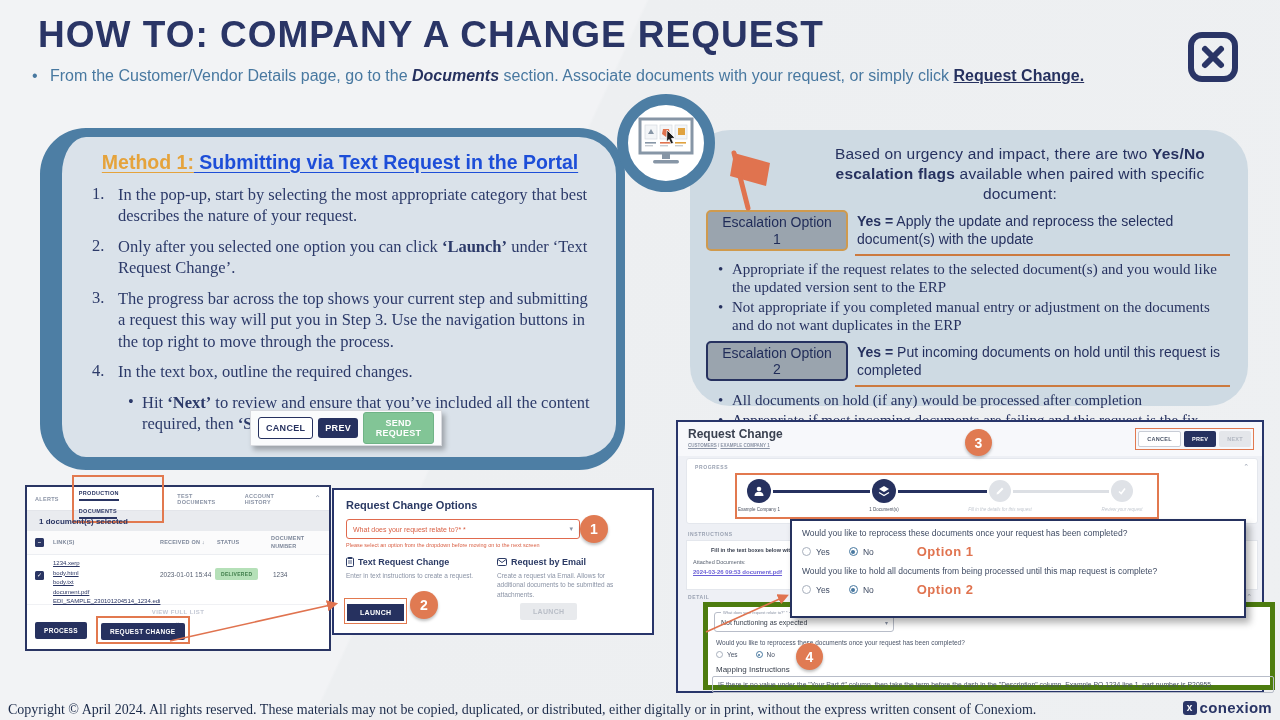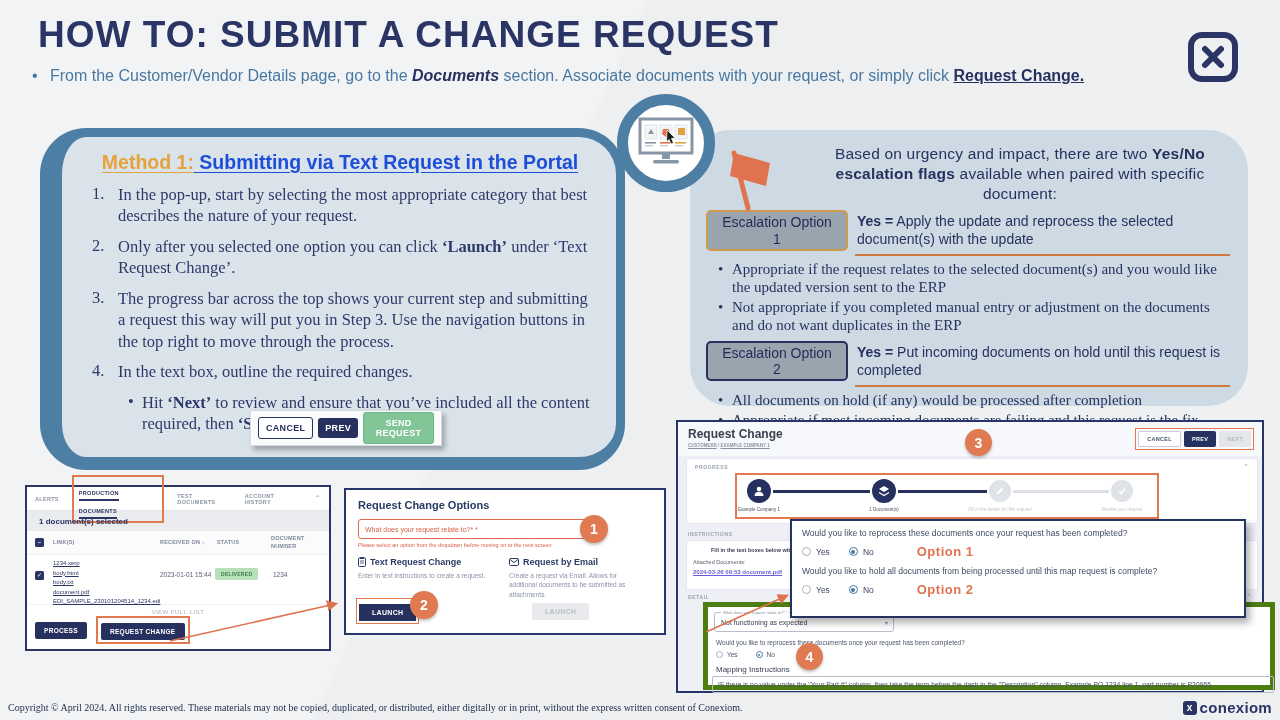--- a/index.html
+++ b/index.html
@@ -71,21 +71,21 @@
   .row-links div { color:#2a3563; text-decoration:underline; }
   .row-received { left:133px; top:16px; font-size:6.5px; color:#555e70; }
   .row-status { left:188px; top:13px; background:#b5e0b8; color:#3f7d4a; font-size:5px; font-weight:bold; padding:3px 6px; border-radius:2px; letter-spacing:.3px; }
   .row-number { left:246px; top:16px; font-size:6.5px; color:#555e70; }
   .view-full { text-align:center; font-size:6px; font-weight:bold; color:#c3c8d4; letter-spacing:.4px; margin-top:3px; line-height:1.6; }
   .docs-footer { position:absolute; left:8px; bottom:5px; display:flex; align-items:center; gap:9px; }
   .mini-navy-btn { background:#26315f; color:#fff; font-size:6.5px; font-weight:bold; letter-spacing:.3px; padding:5px 9px; border-radius:2px; border:none; font-family:"Liberation Sans",sans-serif; }
   .rc-wrap { border:2px solid #e2794f; padding:2px 3px; }
 
   
-  #opts-card { position:absolute; left:344px; top:488px; width:322px; height:147px; background:#fff; border:2px solid #28356a; padding:9px 12px; }
+  #opts-card { position:absolute; left:332px; top:488px; width:322px; height:147px; background:#fff; border:2px solid #28356a; padding:9px 12px; }
   .opts-title { font-size:11px; font-weight:bold; color:#2b3a64; }
   .opts-dd { margin-top:8px; width:234px; height:20px; border:1.5px solid #e06a4e; border-radius:3px; display:flex; align-items:center; justify-content:space-between; padding:0 6px; font-size:7px; color:#d95f43; }
   .opts-dd .caret { color:#8a93a5; font-size:7px; }
   .opts-helper { font-size:5.5px; color:#d95f43; margin-top:3px; }
   .opts-cols { display:flex; margin-top:9px;gap:8px; }
   .opts-col { width:50%; padding-right:8px; }
   .opts-col-head { display:flex; align-items:center; gap:4px; font-size:9px; font-weight:bold; color:#2b3a64; }
   .opts-col-desc { font-size:6.5px; color:#8a93a5; margin-top:4px; line-height:1.45; }
   .launch-wrap { position:absolute; left:10px; bottom:9px; border:1.5px solid #e2794f; padding:2px; }
   .launch-btn { background:#26315f; color:#fff; font-size:7px; font-weight:bold; letter-spacing:.3px; padding:5px 13px; border:none; font-family:"Liberation Sans",sans-serif; }
@@ -140,32 +140,32 @@
   .gap-l { margin-left:14px; }
   .popt { margin-left:38px; color:#e0734f; font-weight:bold; font-size:13px; letter-spacing:.5px; }
 
   
   .num-badge { position:absolute; width:28px; height:28px; border-radius:50%; background:#e07a52; color:#fff; font-weight:bold; font-size:14px; display:flex; align-items:center; justify-content:center; box-shadow:0 2px 3px rgba(0,0,0,.25); z-index:7; }
   #b1 { left:580px; top:515px; } #b2 { left:410px; top:591px; }
   #b3 { left:965px; top:429px; width:27px; height:27px; } #b4 { left:796px; top:643px; width:27px; height:27px; }
   #arrows { position:absolute; left:0; top:0; z-index:6; pointer-events:none; }
 
   
-  #copyright { position:absolute; left:8px; top:702px; font-family:"Liberation Serif", serif; font-size:10px; color:#1c2b4a; }
+  #copyright { position:absolute; left:8px; top:702px; font-family:"Liberation Serif", serif; font-size:14px; color:#1c2b4a; }
   #brand { position:absolute; right:8px; top:699px; display:flex; align-items:center; gap:3px; }
   .brand-icon { width:14px; height:14px; background:#2a3566; border-radius:3px; color:#fff; font-size:10px; font-weight:bold; line-height:13px; text-align:center; }
   .brand-icon::before { content:"x"; }
   .brand-word { font-size:15px; font-weight:600; color:#2a3566; letter-spacing:.3px; }
 </style>
 </head>
 <body>
 
 <div class="canvas">
 
-  <h1 id="title">HOW TO: SUBMIT A CHANGE REQUEST</h1>
+  <h1 id="title">HOW TO: COMPANY A CHANGE REQUEST</h1>
 
   <div id="intro"><span>From the Customer/Vendor Details page, go to the </span><span class="doc-word">Documents</span><span> section. Associate documents with your request, or simply click </span><span class="intro-link">Request Change.</span></div>
 
   <div id="logo">
     <svg width="54" height="54" viewBox="0 0 54 54">
       <rect x="5" y="5" width="44" height="44" rx="11" fill="none" stroke="#2a3566" stroke-width="6"></rect>
       <path d="M19 19 L35 35 M35 19 L28 26" stroke="#2a3566" stroke-width="6" stroke-linecap="round" fill="none"></path>
       <path d="M19 35 L24 30" stroke="#2a3566" stroke-width="6" stroke-linecap="round" fill="none"></path>
     </svg>
   </div>

